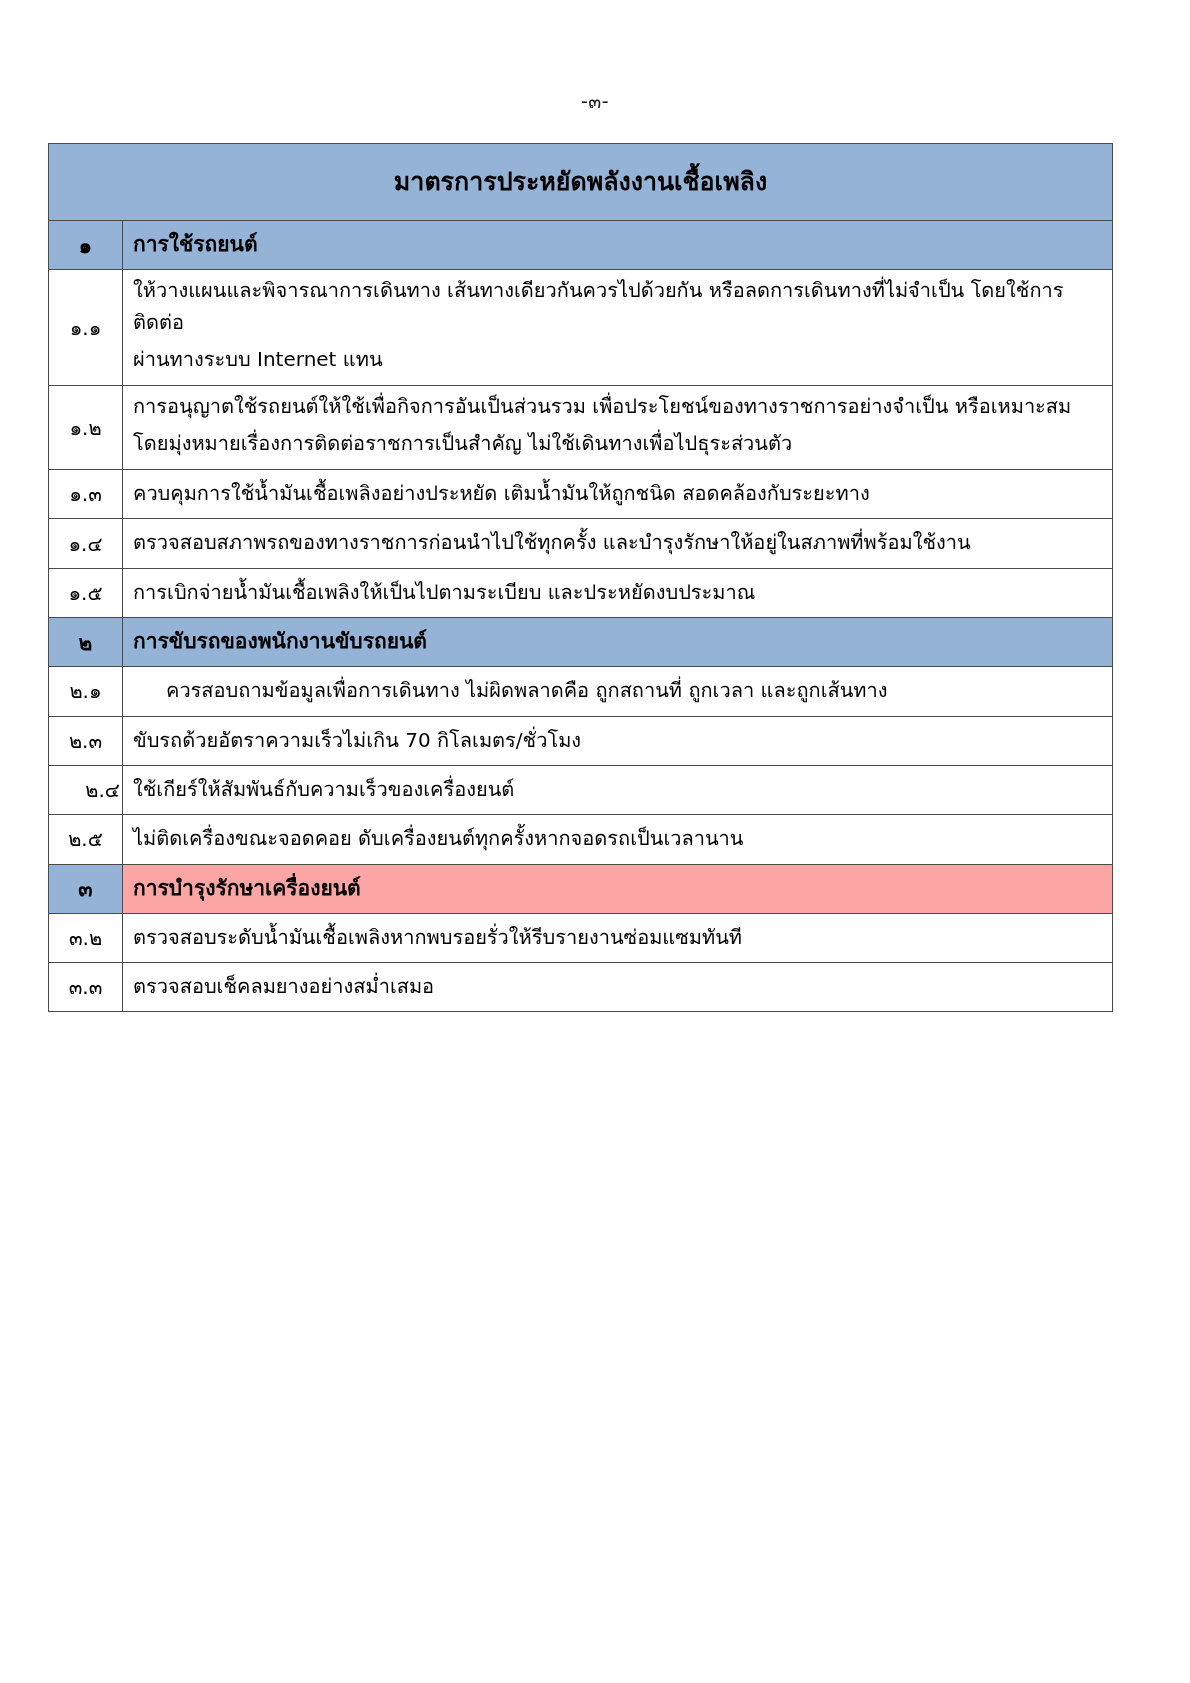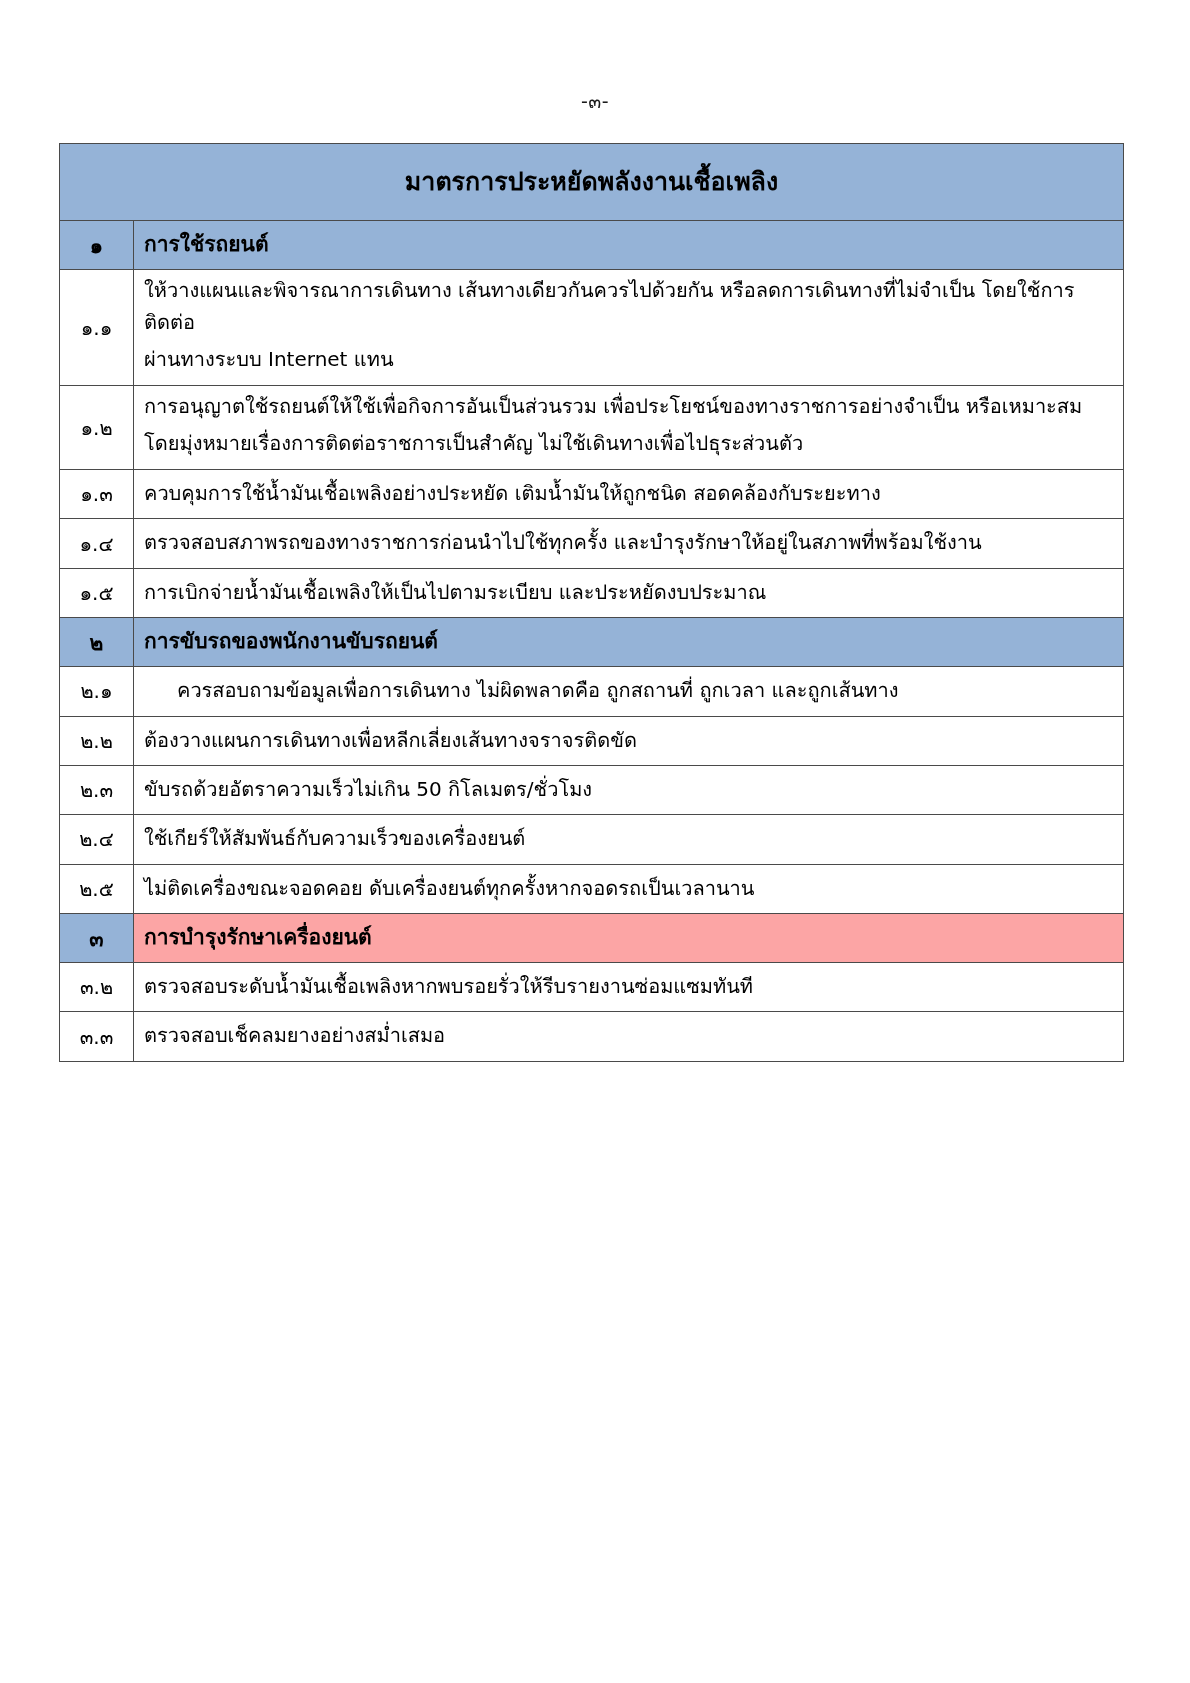--- a/index.html
+++ b/index.html
@@ -29,21 +29,21 @@
     width: 1190px;
     text-align: center;
     font-size: 19px;
     letter-spacing: 0.5px;
     color: #1a1a1a;
     font-family: "DejaVu Sans", "Liberation Sans", sans-serif;
   }
   .table-wrap {
     position: absolute;
     top: 143px;
-    left: 59px;
+    left: 48px;
     width: 1064px;
   }
   table.measures {
     border-collapse: collapse;
     width: 1064px;
     table-layout: fixed;
   }
   table.measures td {
     border: 1px solid #4a4a4a;
     vertical-align: middle;
@@ -158,33 +158,27 @@
             <td class="num" style="background: rgb(149, 179, 215); border-color: rgb(74, 74, 74);">๒</td>
             <td class="txt" style="background: rgb(149, 179, 215); border-color: rgb(74, 74, 74);">การขับรถของพนักงานขับรถยนต์</td>
           </tr>
           <tr class="item-row">
             <td class="num" style="border-color: rgb(74, 74, 74);">๒.๑</td>
             <td class="txt" style="border-color: rgb(74, 74, 74); padding-left: 43px;">
               <span class="txt-line">ควรสอบถามข้อมูลเพื่อการเดินทาง ไม่ผิดพลาดคือ ถูกสถานที่ ถูกเวลา และถูกเส้นทาง</span>
             </td>
           </tr>
           <tr class="item-row">
-            <td class="num" style="border-color: rgb(74, 74, 74);">๒.๒</td>
-            <td class="txt" style="border-color: rgb(74, 74, 74);">
-              <span class="txt-line">ต้องวางแผนการเดินทางเพื่อหลีกเลี่ยงเส้นทางจราจรติดขัด</span>
-            </td>
-          </tr>
-          <tr class="item-row">
             <td class="num" style="border-color: rgb(74, 74, 74);">๒.๓</td>
             <td class="txt" style="border-color: rgb(74, 74, 74);">
-              <span class="txt-line">ขับรถด้วยอัตราความเร็วไม่เกิน 50 กิโลเมตร/ชั่วโมง</span>
-            </td>
-          </tr>
-          <tr class="item-row">
-            <td class="num" style="border-color: rgb(74, 74, 74);">๒.๔</td>
+              <span class="txt-line">ขับรถด้วยอัตราความเร็วไม่เกิน 70 กิโลเมตร/ชั่วโมง</span>
+            </td>
+          </tr>
+          <tr class="item-row">
+            <td class="num" style="border-color: rgb(74, 74, 74); text-align: right;">๒.๔</td>
             <td class="txt" style="border-color: rgb(74, 74, 74);">
               <span class="txt-line">ใช้เกียร์ให้สัมพันธ์กับความเร็วของเครื่องยนต์</span>
             </td>
           </tr>
           <tr class="item-row">
             <td class="num" style="border-color: rgb(74, 74, 74);">๒.๕</td>
             <td class="txt" style="border-color: rgb(74, 74, 74);">
               <span class="txt-line">ไม่ติดเครื่องขณะจอดคอย ดับเครื่องยนต์ทุกครั้งหากจอดรถเป็นเวลานาน</span>
             </td>
           </tr>

